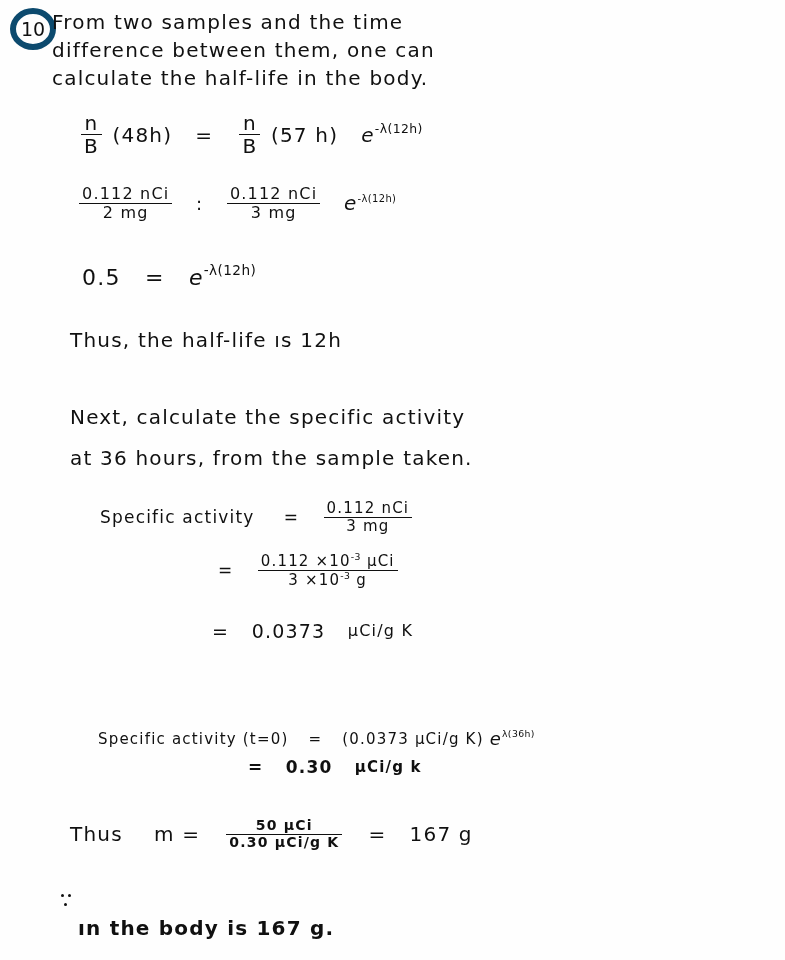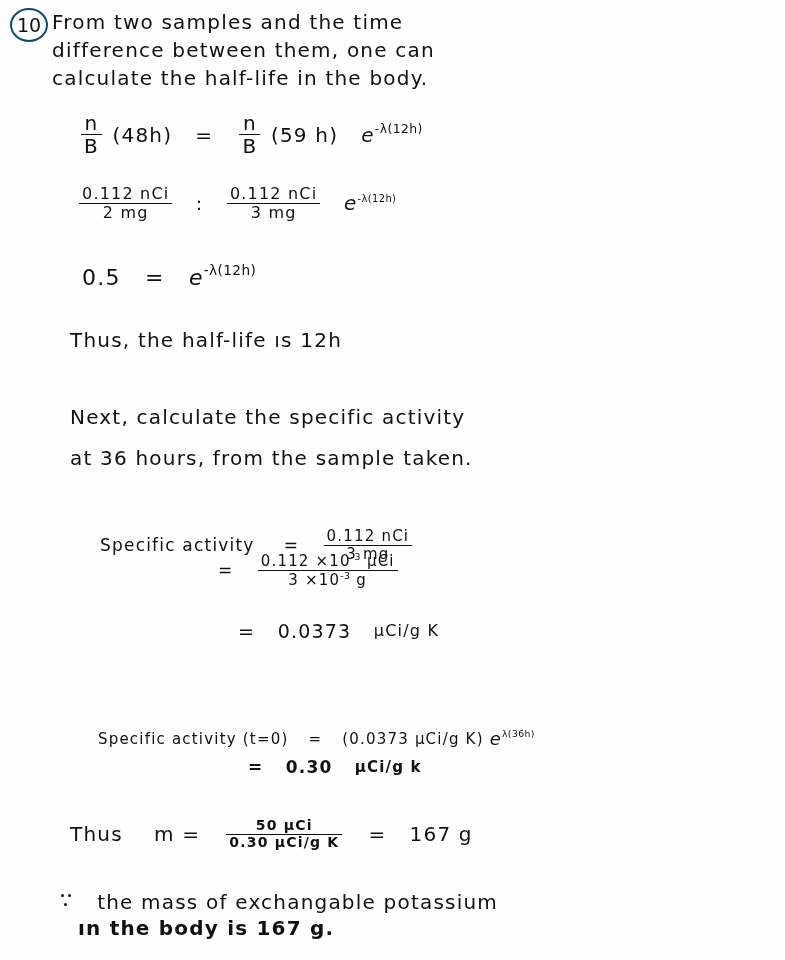--- a/index.html
+++ b/index.html
@@ -27,21 +27,21 @@
     letter-spacing: 1.2px;
     color: #101010;
   }
 
   .qnum {
     position: absolute;
     left: 10px;
     top: 8px;
     width: 34px;
     height: 30px;
-    border: 2px solid #0c4a6e;
+    border: 6px solid #0c4a6e;
     border-radius: 50%;
     font-size: 19px;
     line-height: 30px;
     text-align: center;
     font-family: "DejaVu Sans", sans-serif;
     letter-spacing: 0px;
   }
 
   .line {
     position: absolute;
@@ -119,21 +119,21 @@
       <span class="den">B</span>
     </span>
     <span class="inl">(48h)</span>
     <span class="sp"></span>
     <span class="inl">=</span>
     <span class="sp"></span>
     <span class="frac">
       <span class="num">n</span>
       <span class="den">B</span>
     </span>
-    <span class="inl">(59 h)</span>
+    <span class="inl">(57 h)</span>
     <span class="sp"></span>
     <span class="inl" style="font-style:italic;">e</span><sup class="exp">-λ(12h)</sup>
   </div>
 
   <div class="line hw t16" style="left:76px; top:185px;">
     <span class="frac">
       <span class="num">0.112 nCi</span>
       <span class="den">2 mg</span>
     </span>
     <span class="sp"></span>
@@ -153,41 +153,41 @@
     <span class="inl">=</span>
     <span class="sp"></span>
     <span class="inl" style="font-style:italic;">e</span><sup class="exp">-λ(12h)</sup>
   </div>
 
   <div class="line hw t20" style="left:70px; top:328px;">Thus,  the  half-life  ıs  12h</div>
 
   <div class="line hw t20" style="left:70px; top:405px;">Next,  calculate  the  specific  activity</div>
   <div class="line hw t20" style="left:70px; top:446px;">at  36 hours,  from  the  sample  taken.</div>
 
-  <div class="line hw t17" style="left:100px; top:500px;margin-top:28px;">
+  <div class="line hw t17" style="left:100px; top:500px;">
     <span class="inl">Specific activity</span>
     <span class="sp2"></span>
     <span class="inl">=</span>
     <span class="sp"></span>
     <span class="frac t15">
       <span class="num">0.112 nCi</span>
       <span class="den">3 mg</span>
     </span>
   </div>
 
   <div class="line hw t17" style="left:218px; top:552px;">
     <span class="inl">=</span>
     <span class="sp"></span>
     <span class="frac t15">
       <span class="num"><span>0.112 ×10</span><sup class="exp">-3</sup><span> μCi</span></span>
       <span class="den"><span>3 ×10</span><sup class="exp">-3</sup><span> g</span></span>
     </span>
   </div>
 
-  <div class="line hw t19" style="left:238px; top:618px;">
+  <div class="line hw t19" style="left:212px; top:618px;">
     <span class="inl">=</span>
     <span class="sp"></span>
     <span class="inl">0.0373</span>
     <span class="sp"></span>
     <span class="inl t16">μCi/g K</span>
   </div>
 
 
   <div class="line hw t15" style="left:98px; top:728px;">
     <span class="inl">Specific activity (t=0)</span>
@@ -217,17 +217,16 @@
     </span>
     <span class="sp"></span>
     <span class="inl">=</span>
     <span class="sp"></span>
     <span class="inl">167 g</span>
   </div>
 
   <div class="line hw t20" style="left:60px; top:888px;">
     <span class="therefore"><i></i><i></i><i></i></span>
     <span class="sp"></span>
-    <span class="inl">the  mass  of  exchangable  potassium</span>
   </div>
   <div class="line hw t20" style="left:78px; top:916px;font-weight:bold;">ın  the  body  is  167 g.</div>
 
 </div>
 
 </body></html>

